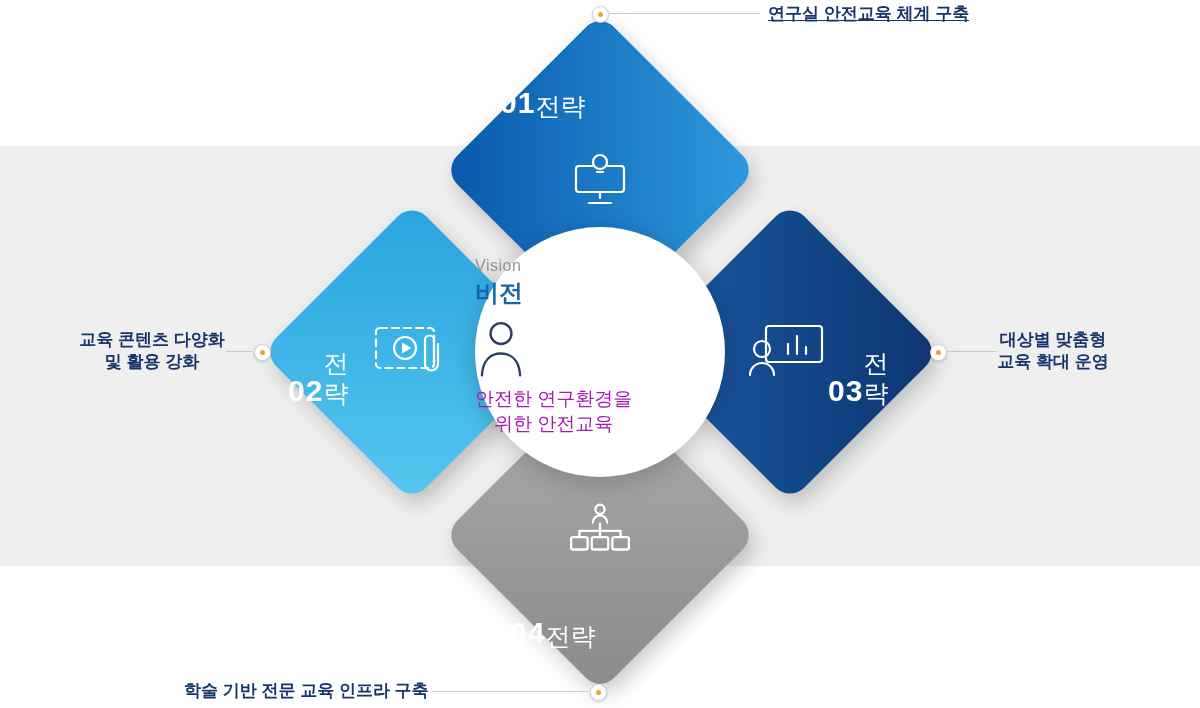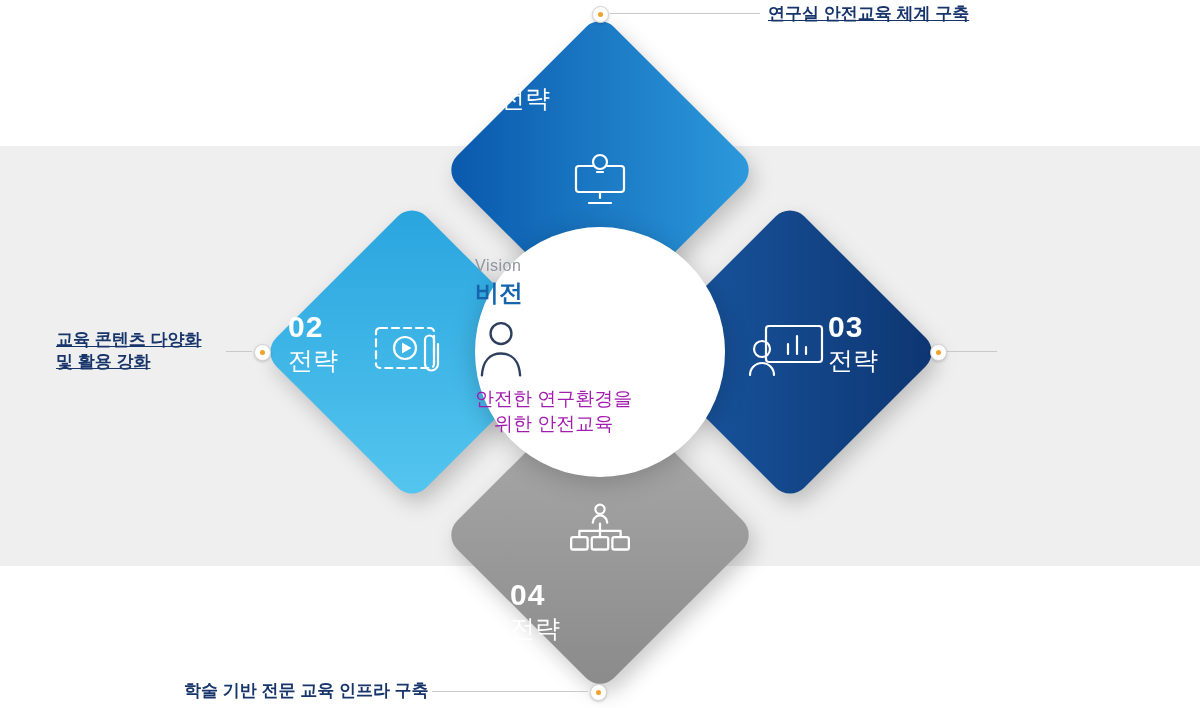--- a/index.html
+++ b/index.html
@@ -21,21 +21,21 @@
   .d-4{background:linear-gradient(135deg,#adadad 0%,#8a8a8a 100%);}
 
   .circle{position:absolute;left:475px;top:227px;width:250px;height:250px;border-radius:50%;
           background:#fff;box-shadow:0 5px 26px rgba(0,0,0,0.20);z-index:5;
           display:flex;flex-direction:column;align-items:flex-start;padding-top:30px;box-sizing:border-box;}
   .vision-en{font-size:16px;color:#8f959b;letter-spacing:.5px;}
   .vision-ko{font-size:24px;font-weight:700;color:#1465ad;margin-top:2px;}
   .vision-icon{margin-top:10px;}
   .vision-desc{margin-top:8px;font-size:19px;font-weight:500;color:#a21caf;line-height:1.3;text-align:center;}
 
-  .content{position:absolute;z-index:6;display:flex;flex-direction:column;align-items:flex-start;}
+  .content{position:absolute;z-index:6;display:flex;align-items:flex-end;margin-top:38px;}
   .num{font-size:30px;font-weight:700;color:#fff;letter-spacing:1px;line-height:1.15;}
   .dlabel{font-size:25px;font-weight:500;color:#fff;line-height:1.2;}
   .icon{position:absolute;z-index:6;}
 
   .content-top{left:500px;top:48px;width:200px;}
   .icon-top{left:566px;top:146px;}
   .numblock-left{left:288px;top:310px;width:78px;}
   .icon-left{left:372px;top:322px;}
   .numblock-right{left:828px;top:310px;width:78px;}
   .icon-right{left:748px;top:322px;}
@@ -51,21 +51,21 @@
   .marker-bottom{left:590px;top:684px;}
 
   .cline{position:absolute;height:0;border-top:1px solid #c9c9c9;z-index:7;}
   .cline-top{left:610px;top:13px;width:150px;}
   .cline-left{left:226px;top:351px;width:26px;}
   .cline-right{left:947px;top:351px;width:50px;}
   .cline-bottom{left:432px;top:691px;width:156px;}
 
   .callout{position:absolute;color:#17356b;font-weight:700;font-size:17px;z-index:7;line-height:22px;}
   .callout-top{left:768px;top:3px;white-space:nowrap;text-decoration:underline;}
-  .callout-left{left:56px;top:329px;width:152px;text-decoration:underline;}
+  .callout-left{left:76px;top:329px;width:152px;text-align:center;}
   .callout-right{left:997px;top:329px;width:112px;text-align:center;}
   .callout-bottom{left:184px;top:680px;width:235px;white-space:nowrap;}
 
   svg{display:block;}
   .st{fill:none;stroke:#fff;stroke-width:2.2;stroke-linecap:round;stroke-linejoin:round;}
   .stf{fill:#fff;stroke:none;}
   .stc{fill:none;stroke:#2d3e5f;stroke-width:2.6;stroke-linecap:round;stroke-linejoin:round;}
 </style>
 </head>
 <body>
@@ -162,18 +162,22 @@
 
   <div class="marker marker-left"></div>
   <div class="cline cline-left"></div>
   <div class="callout callout-left">
     <span>교육 콘텐츠 다양화</span><br>
     <span>및 활용 강화</span>
   </div>
 
   <div class="marker marker-right"></div>
   <div class="cline cline-right"></div>
+  <div class="callout callout-right">
+    <span>대상별 맞춤형</span><br>
+    <span>교육 확대 운영</span>
+  </div>
 
   <div class="marker marker-bottom"></div>
   <div class="cline cline-bottom"></div>
   <div class="callout callout-bottom">학술 기반 전문 교육 인프라 구축</div>
 
 </div>
 
 </body></html>

